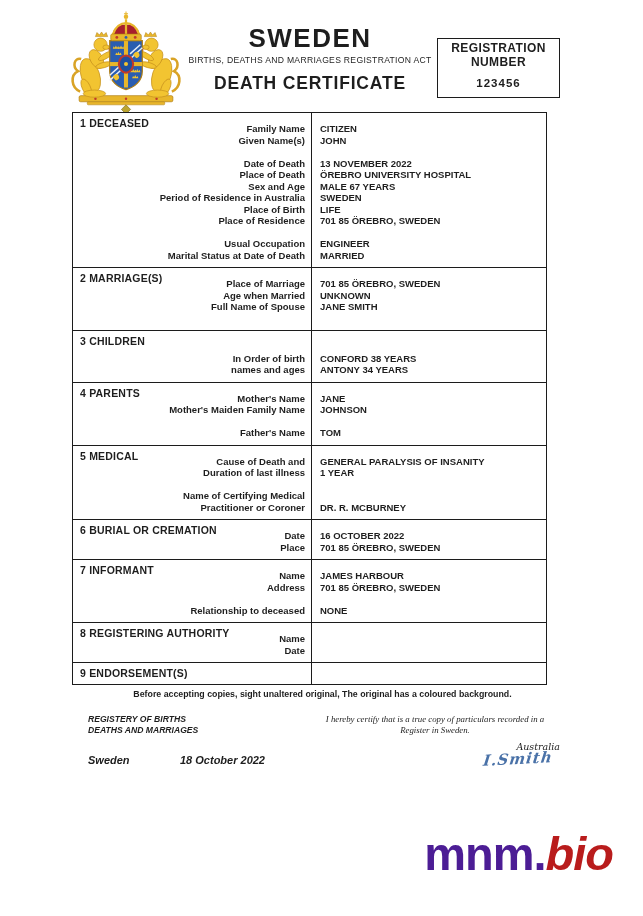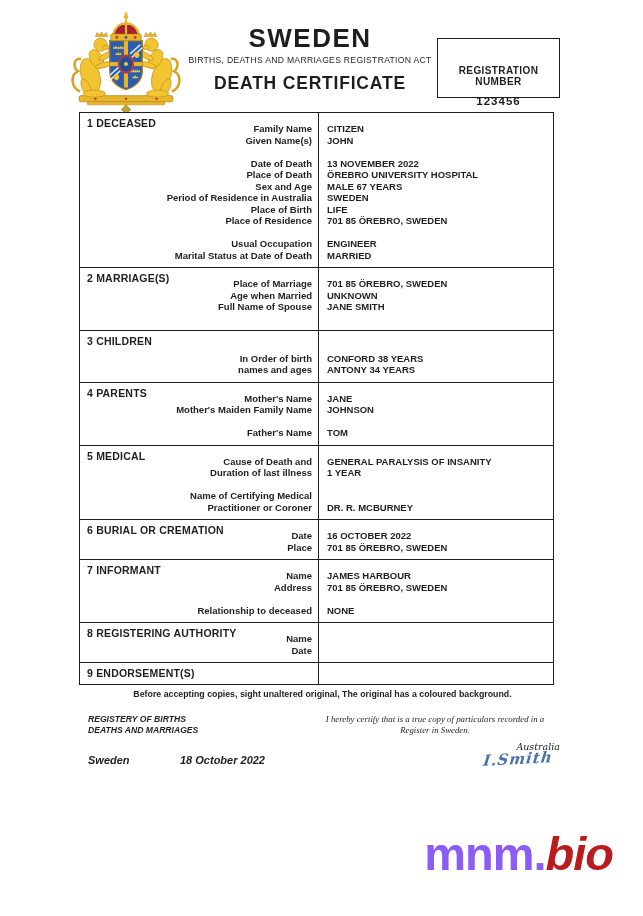--- a/index.html
+++ b/index.html
@@ -7,25 +7,25 @@
         font-family:"Liberation Sans",sans-serif;color:#1e1e1e;}
 
   
   #coat{position:absolute;left:64px;top:6px;width:124px;height:108px;}
   #head-center{position:absolute;left:185px;top:24px;width:250px;text-align:center;}
   #country{font-size:26px;font-weight:bold;letter-spacing:1.5px;line-height:28px;}
   #act{font-size:8.6px;font-weight:normal;letter-spacing:.3px;margin-top:3px;}
   #doctitle{font-size:17.5px;font-weight:bold;letter-spacing:.8px;margin-top:8px;}
   #regbox{position:absolute;left:437px;top:38px;width:123px;height:60px;border:1.6px solid #1c1c1c;
           box-sizing:border-box;text-align:center;}
-  #reglabel{font-size:10px;font-weight:bold;letter-spacing:.4px;margin-top:26px;}
+  #reglabel{font-size:12px;font-weight:bold;letter-spacing:.4px;margin-top:2px;}
   #regnum{font-size:11.5px;font-weight:bold;letter-spacing:1px;margin-top:8px;}
 
   
-  #table{position:absolute;left:79px;top:112px;width:475px;border:1.7px solid #1c1c1c;
+  #table{position:absolute;left:72px;top:112px;width:475px;border:1.7px solid #1c1c1c;
          box-sizing:border-box;background:#fff;}
   .section{display:flex;position:relative;border-top:1.5px solid #1c1c1c;min-height:21px;}
   .section:first-child{border-top:none;}
   .sec-left{width:239px;box-sizing:border-box;border-right:1.5px solid #1c1c1c;
             padding:10px 6px 6px 0;text-align:right;}
   .sec-right{flex:1;padding:10px 0 6px 8px;}
   .sec-title{position:absolute;top:4px;left:7px;font-size:10.5px;font-weight:bold;letter-spacing:.2px;}
   .frow{font-size:9.5px;line-height:11.5px;font-weight:bold;white-space:pre;min-height:11.5px;}
 
   
@@ -282,16 +282,16 @@
   <div id="certify">
     <div>I hereby certify that is a true copy of particulars recorded in a</div>
     <div>Register in Sweden.</div>
   </div>
   <div id="registrar">Australia</div>
   <div id="place">Sweden</div>
   <div id="footdate">18 October 2022</div>
   <div id="signature" style="color: rgb(74, 114, 168);">I.Smith</div>
 
   <div id="logo">
-    <span class="prefix" style="color: #8b5cf6;">mnm.</span><span class="suffix" style="color: #b91c1c;">bio</span>
+    <span class="prefix" style="color: #4c1d95;">mnm.</span><span class="suffix" style="color: #b91c1c;">bio</span>
   </div>
 
 </div>
 
 </body></html>

